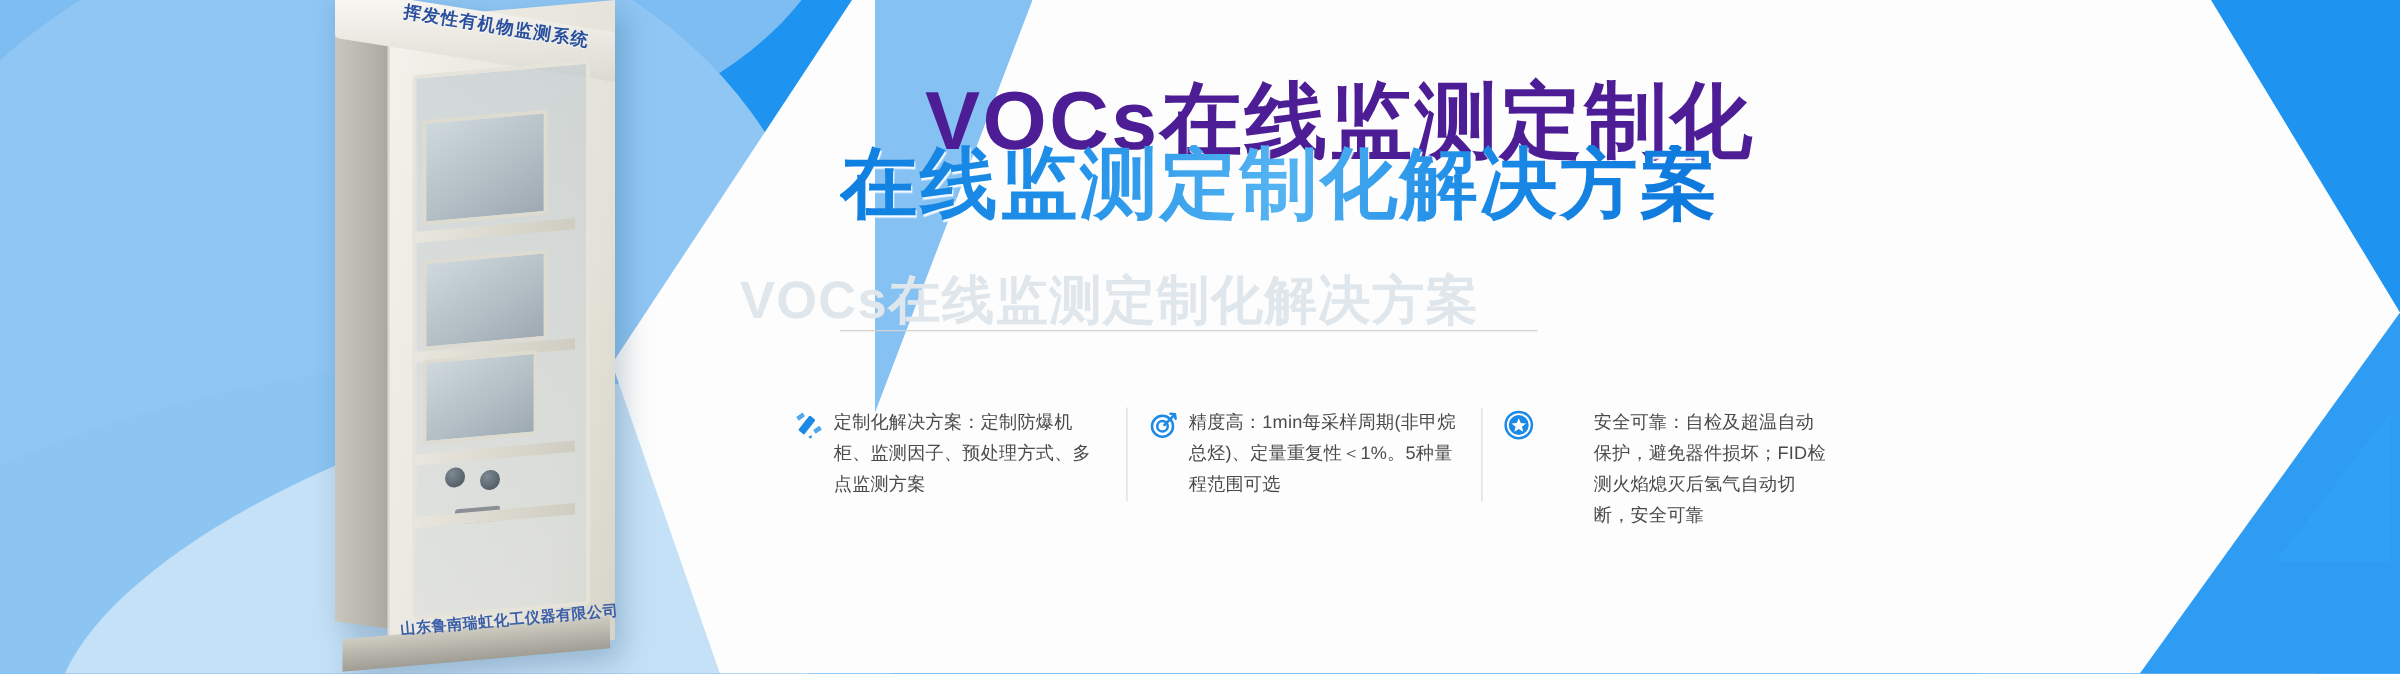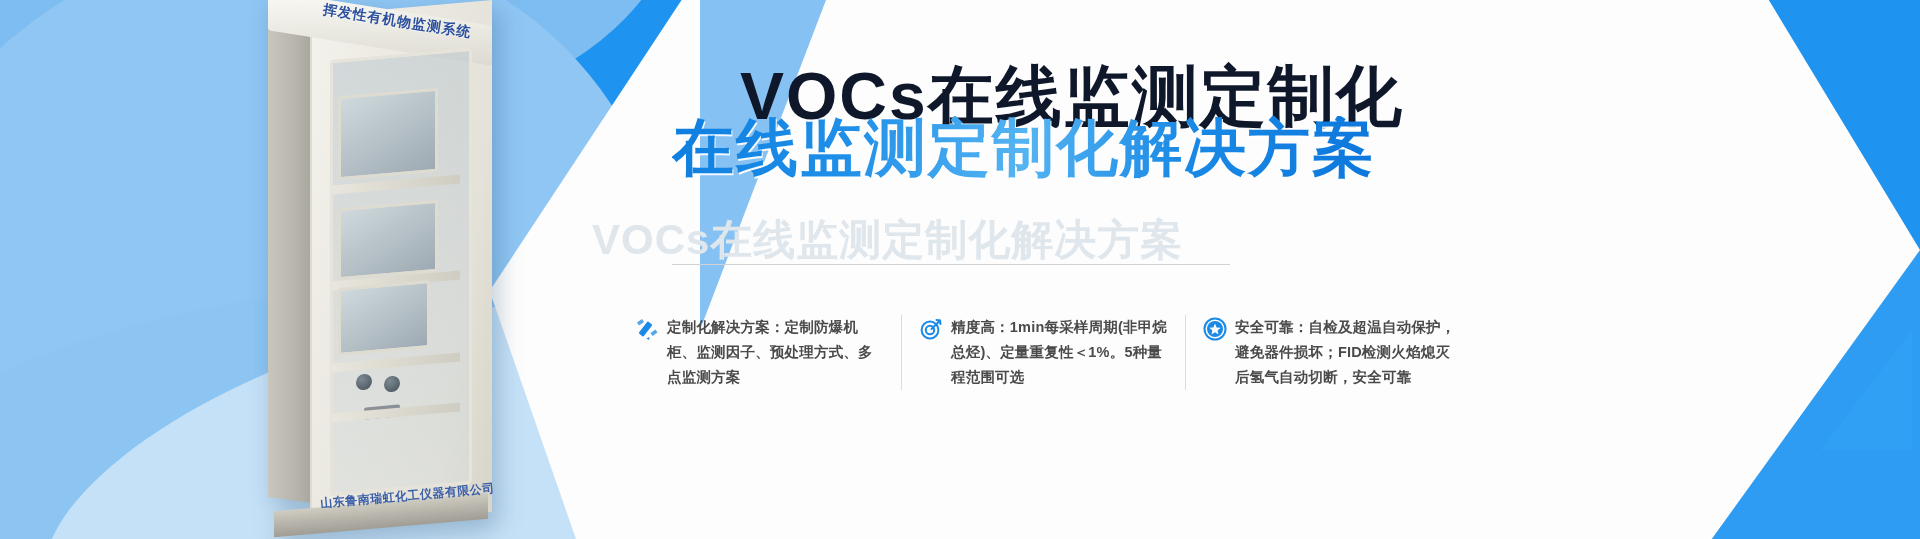--- a/index.html
+++ b/index.html
@@ -137,21 +137,21 @@
 
   
   .ghost{
     position:absolute;
     font-weight:bold;white-space:nowrap;
     color:#e3e3e3;
     user-select:none;
   }
   .ghost-top{
     left:740px;top:52px;font-size:66px;letter-spacing:2px;
-    color:#0f172a;
+    color:#4c1d95;
   }
   .ghost-bottom{
     left:592px;top:212px;font-size:42px;letter-spacing:1px;
     color:#dfe6ec;
   }
 
   
   .headline{position:absolute;left:672px;top:104px;}
   .h-en{
     font-size:54px;font-weight:bold;letter-spacing:1px;
@@ -169,30 +169,30 @@
   }
 
   
   .divider{
     position:absolute;left:672px;top:264px;width:558px;height:1px;
     background:#d2d2d2;
   }
 
   
   .features{
-    position:absolute;left:634px;top:315px;
-    display:flex;align-items:flex-start;font-weight:bold;
+    position:absolute;left:634px;top:326px;
+    display:flex;align-items:flex-start;
   }
   .feature{
     display:flex;align-items:flex-start;
     width:253px;padding-right:14px;
     border-right:1px solid #dcdcdc;
     margin-right:16px;
   }
-  .feature:last-child{border-right:none;margin-right:0;padding-right:0;width:262px;}
+  .feature:last-child{border-right:none;margin-right:0;padding-right:0;width:262px;gap:40px;}
   .f-icon{
     flex:0 0 auto;margin-right:7px;margin-top:1px;
   }
   .f-text{
     font-size:14.5px;line-height:1.72;color:#4a4a4a;
     letter-spacing:.2px;
   }
 
   
   .shard{

